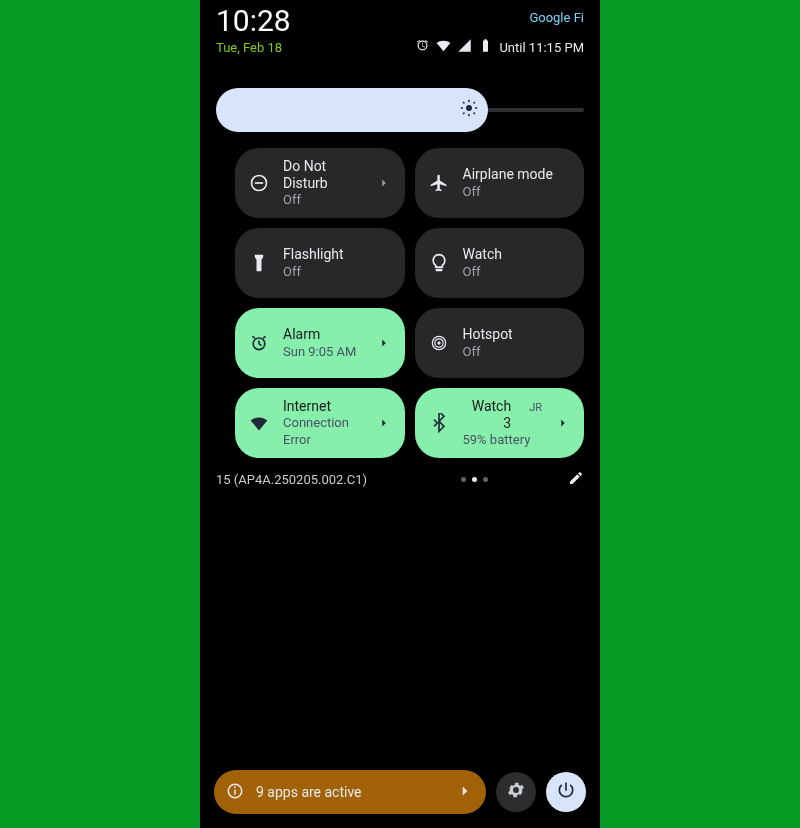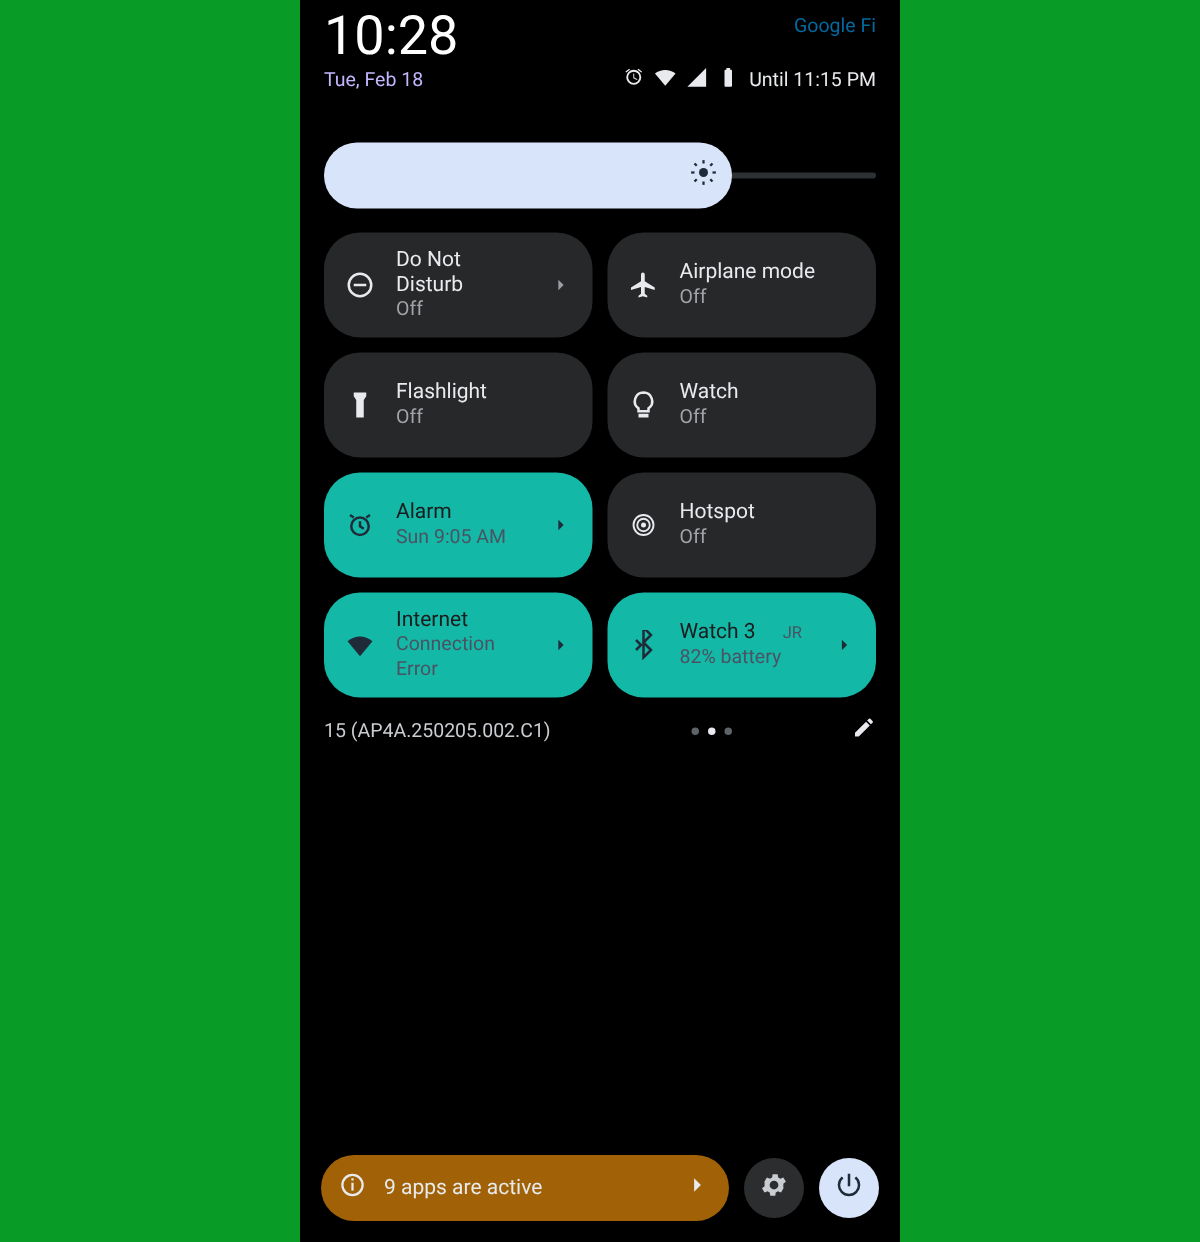--- a/index.html
+++ b/index.html
@@ -21,40 +21,40 @@
   }
 
   
   .status {
     display: flex;
     align-items: flex-start;
     justify-content: space-between;
     padding: 6px 16px 0;
   }
   .clock {
-    font-size: 36px;
+    font-size: 30px;
     font-weight: 400;
     color: #fff;
     line-height: 1;
   }
   .carrier {
     font-size: 13px;
-    color: #0369a1;
+    color: #7dd3fc;
     margin-top: 4px;
     text-align: center;
   }
   .status2 {
     display: flex;
     align-items: center;
     justify-content: space-between;
     padding: 2px 16px 12px;
   }
   .date {
     font-size: 13px;
-    color: #c4b5fd;
+    color: #84cc16;
   }
   .sysicons {
     display: flex;
     align-items: center;
     gap: 6px;
     font-size: 13px;
     color: #e8eaed;
   }
   .sysicons svg { width: 15px; height: 15px; fill: #e8eaed; }
 
@@ -91,33 +91,34 @@
     padding-right: 10px;
   }
   .bri-fill svg { width: 18px; height: 18px; fill: #1f2b39; }
 
   
   .tiles {
     padding: 4px 16px 4px;
     display: grid;
     grid-template-columns: 1fr 1fr;
     gap: 10px;
+    margin-left: 19px;
   }
   .tile {
     border-radius: 24px;
     background: #27282a;
     display: flex;
     align-items: center;
     padding: 0 12px;
     height: 70px;
     gap: 12px;
     cursor: pointer;
     position: relative;
   }
-  .tile.active { background: #14b8a6; }
+  .tile.active { background: #86efac; }
   .tile .icon { width: 24px; height: 24px; display:flex; align-items:center; justify-content:center; flex: 0 0 24px; }
   .tile .icon svg { width: 20px; height: 20px; fill: #e8eaed; }
   .tile.active .icon svg, .tile.active .chev svg { fill: #1f2b39; }
   .tile .label { font-size: 14px; color: #e8eaed; line-height: 1.15; flex:1; min-width:0; }
   .tile .sub   { font-size: 13px; color: #a0a3a7; }
   .tile.active .label { color: #1a1c1e; }
   .tile.active .sub   { color: #4a5363; }
   .tile .chev { width: 18px; display:flex; align-items:center; justify-content:center; }
   .tile .chev svg { width: 14px; height: 14px; fill: #9aa0a6; }
   .bt-badge{
@@ -309,21 +310,21 @@
       <span class="icon">
           <svg viewBox="0 0 24 24">
             <path d="M12 2v20l6-6-6-6 6-6-6-6zM6 8l4 4-4 4" fill="none" stroke="#1f2b39" stroke-width="2"></path>
           </svg>
         </span>
       <div class="label">
         <span style="display:flex;gap:18px;align-items:baseline;text-align:right;">
             <span>Watch 3</span>
             <span class="bt-badge">JR</span>
           </span>
-        <span class="sub">82% battery</span>
+        <span class="sub">59% battery</span>
       </div>
       <span class="chev">
           <svg viewBox="0 0 24 24">
             <path d="M9 6l6 6-6 6z"></path>
           </svg>
         </span>
     </div>
 
   </div>
 

